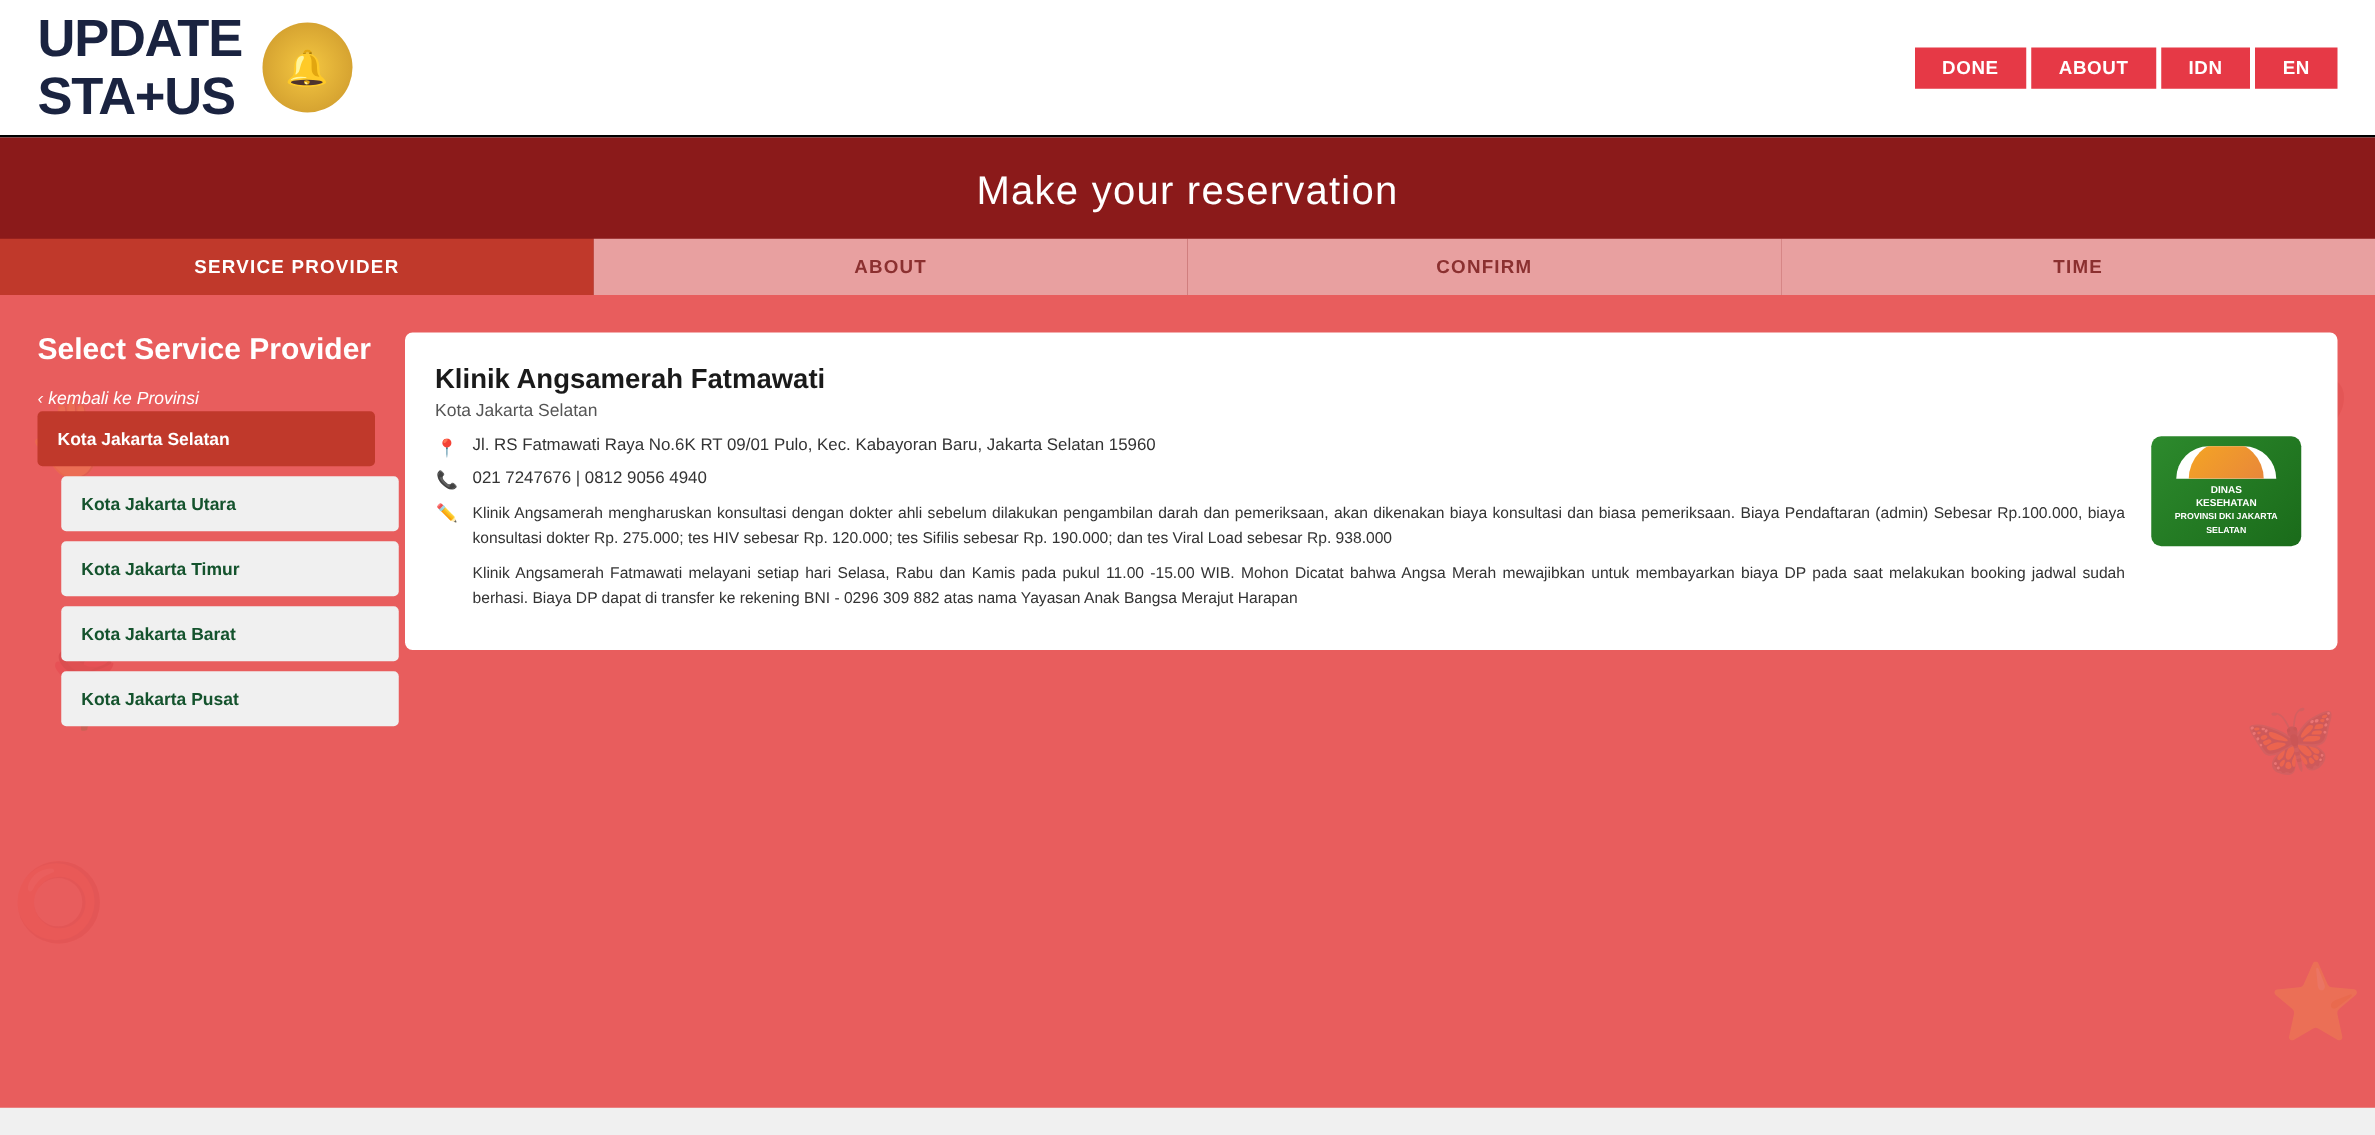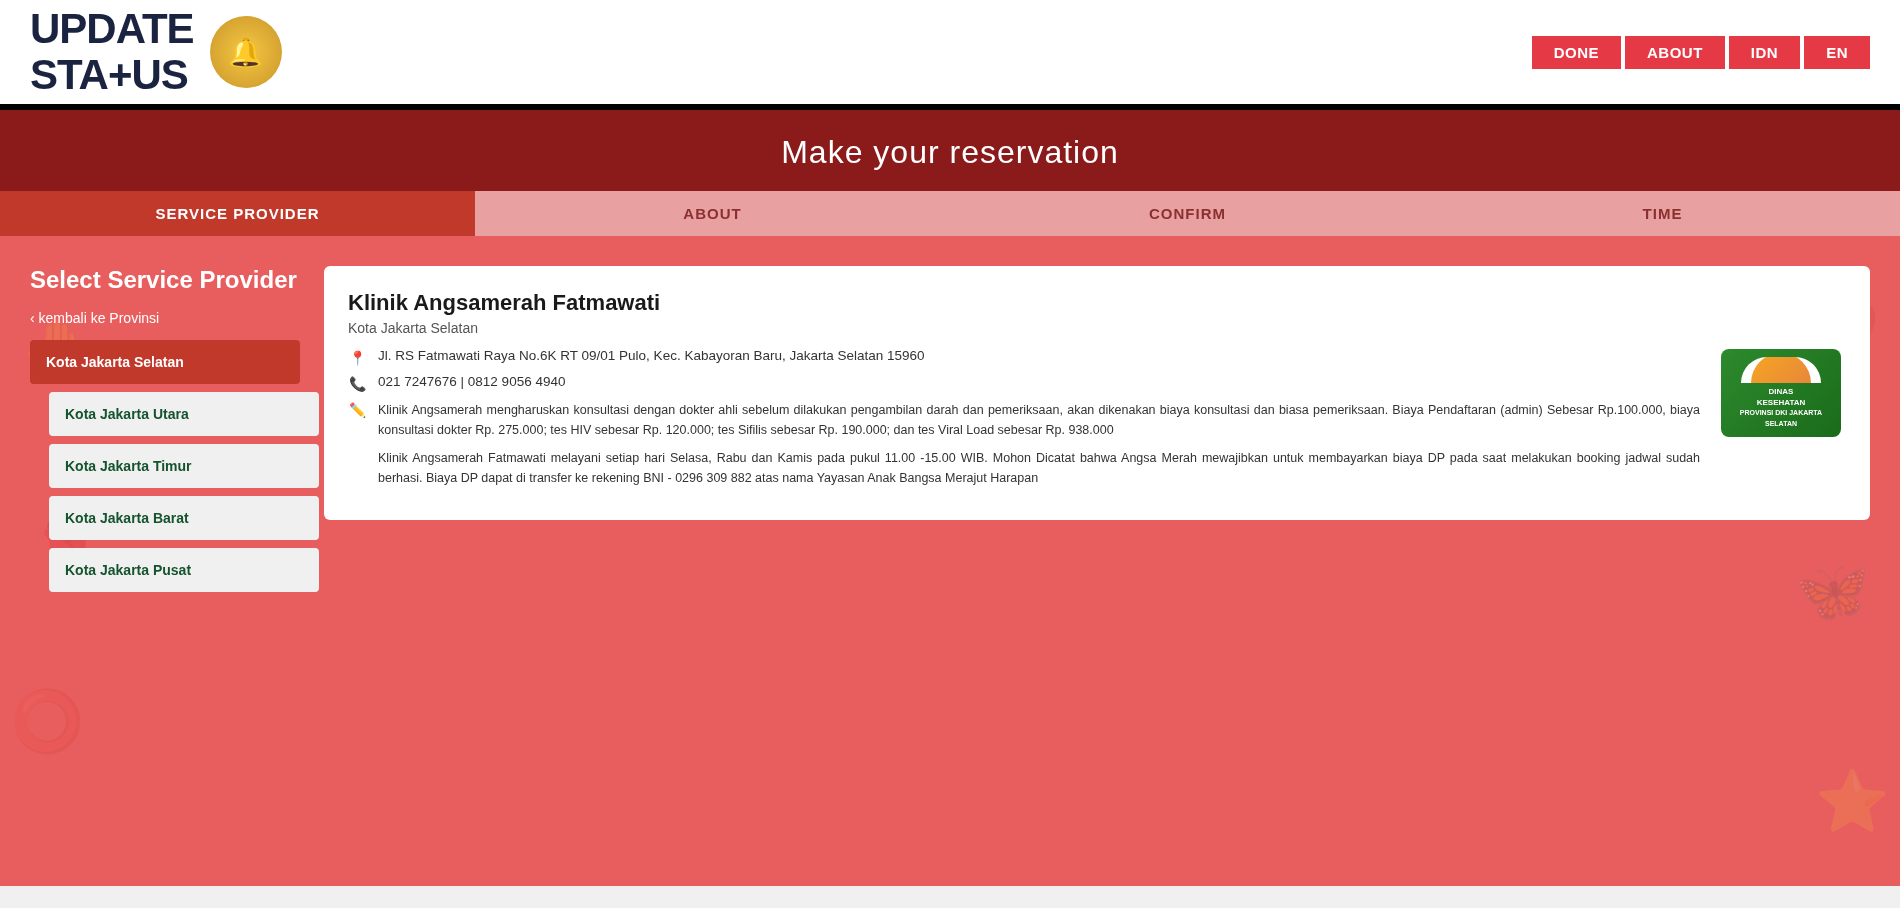--- a/index.html
+++ b/index.html
@@ -5,21 +5,21 @@
     * { box-sizing: border-box; margin: 0; padding: 0; }
     body { font-family: Arial, sans-serif; background: #f0f0f0; min-height: 908px; }
 
     
     .top-nav {
       background: #fff;
       display: flex;
       align-items: center;
       justify-content: space-between;
       padding: 10px 30px;
-      border-bottom: 6px solid #000000;
+      border-bottom: 2px solid #000000;
       height: 110px;
     }
     .logo-area {
       display: flex;
       align-items: center;
       gap: 16px;
     }
     .logo-text {
       font-size: 42px;
       font-weight: 900;
@@ -115,23 +115,24 @@
     .sidebar h2 {
       font-size: 24px;
       font-weight: bold;
       color: #fff;
       margin-bottom: 16px;
     }
     .back-link {
       color: #fff;
       font-size: 14px;
       cursor: pointer;
-      margin-bottom: 14px;
+      margin-bottom: 3px;
       display: block;
       text-decoration: none;
+      font-style: italic;
     }
     .back-link::before { content: '‹ '; }
     .city-btn {
       display: block;
       width: 100%;
       padding: 14px 16px;
       border: none;
       border-radius: 4px;
       font-size: 14px;
       font-weight: 600;

